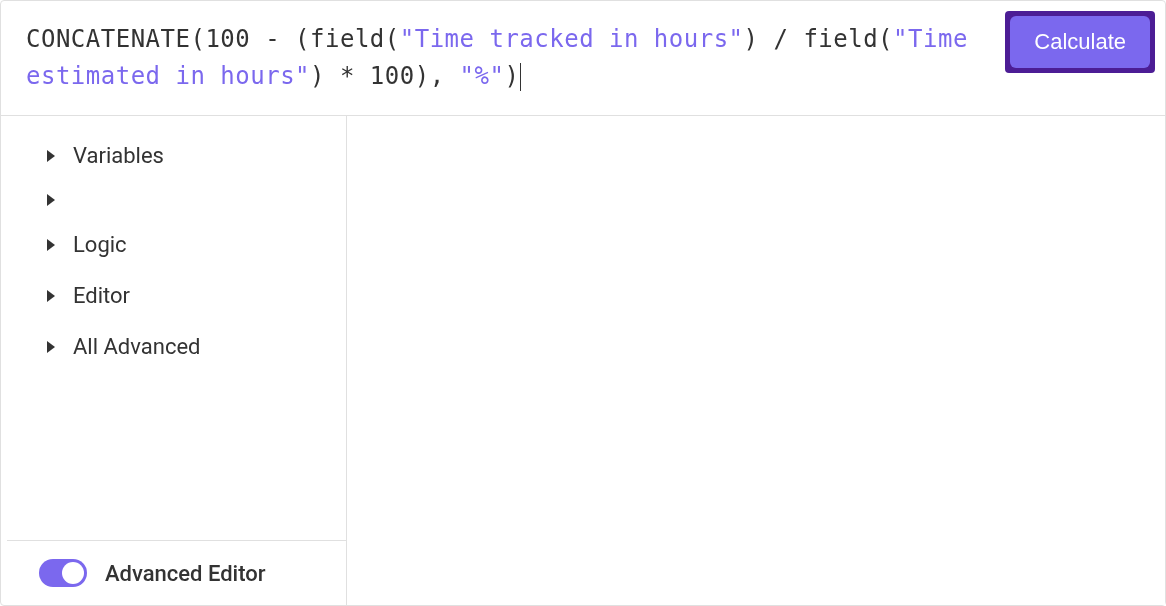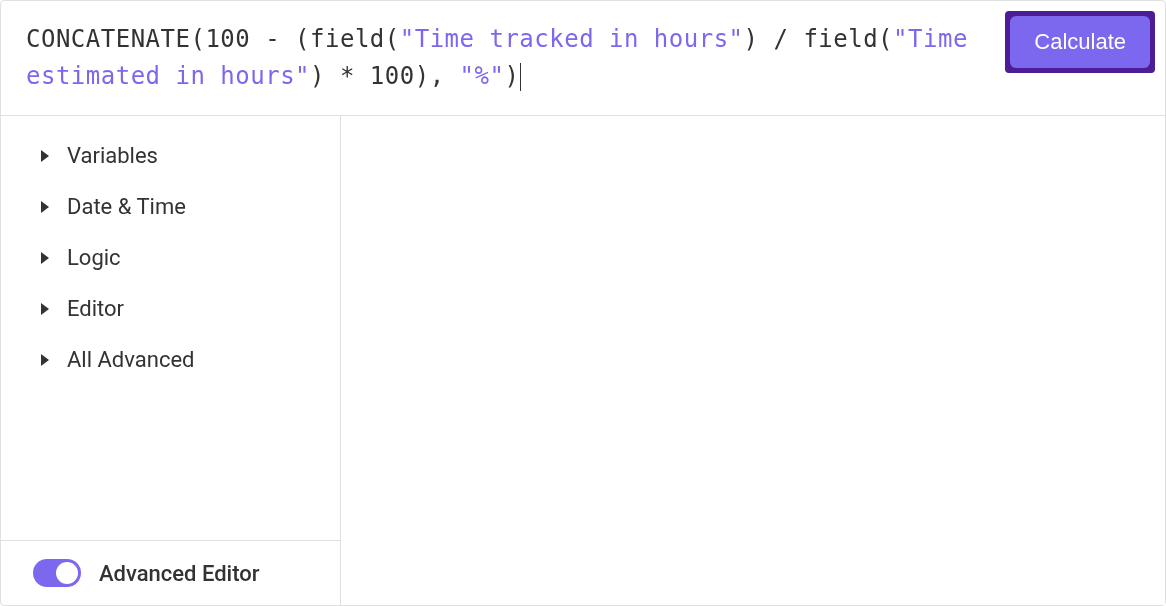--- a/index.html
+++ b/index.html
@@ -71,20 +71,21 @@
     .lower-area {
       display: flex;
       flex: 1;
       overflow: hidden;
     }
     .sidebar {
       width: 340px;
       border-right: 1px solid #e0e0e0;
       display: flex;
       flex-direction: column;
+      margin-left: 6px;
     }
     .categories {
       flex: 1;
       padding: 14px 0;
       overflow-y: auto;
     }
     .category-item {
       display: flex;
       align-items: center;
       padding: 13px 40px;
@@ -148,21 +149,20 @@
   </div>
   <div class="lower-area">
     <div class="sidebar">
       <div class="categories" id="categories">
           <div class="category-item">
             <span class="caret"></span>
             <span>Variables</span>
           </div>
           <div class="category-item">
             <span class="caret"></span>
-            <span>Date &amp; Time</span>
           </div>
           <div class="category-item">
             <span class="caret"></span>
             <span>Logic</span>
           </div>
           <div class="category-item">
             <span class="caret"></span>
             <span>Editor</span>
           </div>
           <div class="category-item">

